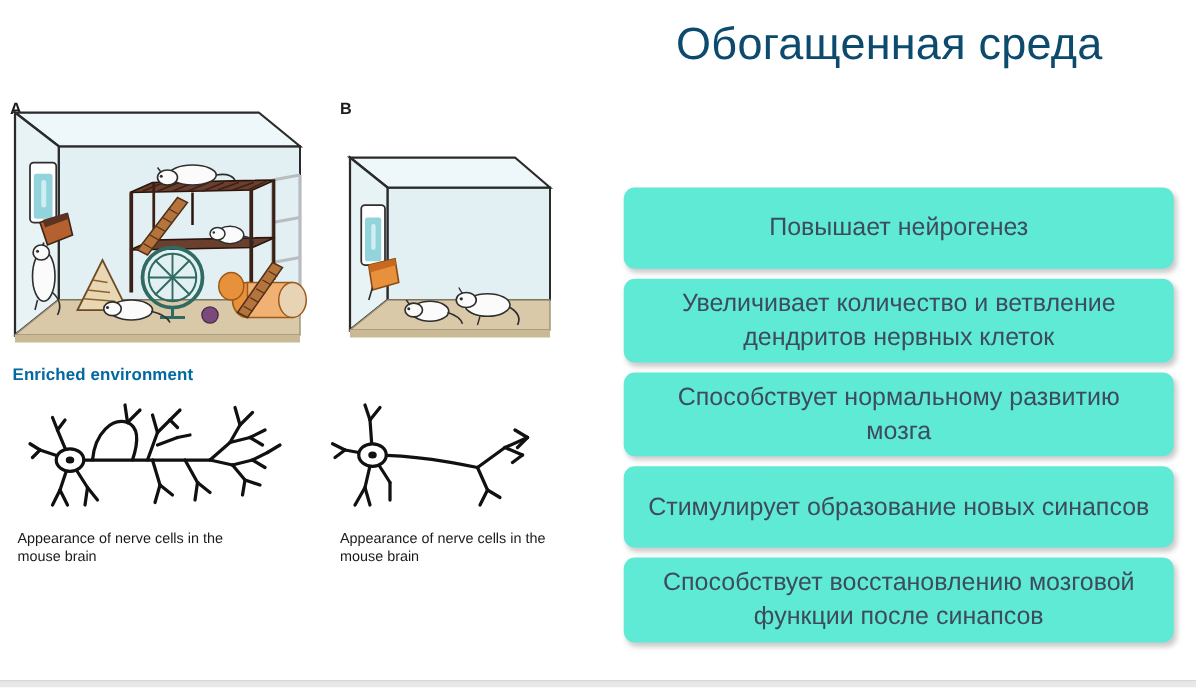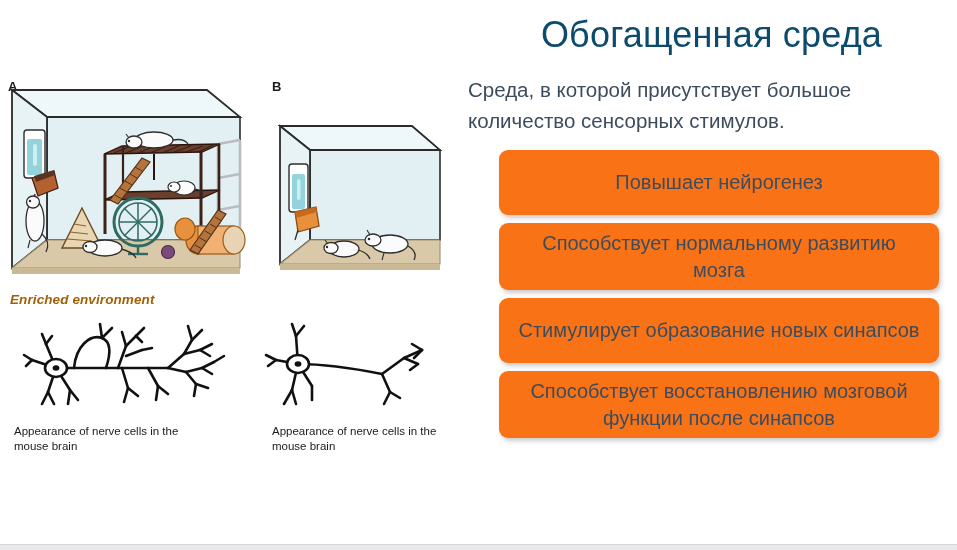--- a/index.html
+++ b/index.html
@@ -36,23 +36,22 @@
   #letter-b { left: 272px; top: 79px; }
 
   .cage-wrap { position: absolute; }
   #cage-a-wrap { left: 2px; top: 82px; width: 258px; height: 200px; }
   #cage-b-wrap { left: 272px; top: 122px; width: 195px; height: 160px; }
 
   .env-label {
     position: absolute;
     font-weight: bold;
     font-size: 13.5px;
-    color: #a16207;
+    color: #0369a1;
     letter-spacing: 0.1px;
-    font-style: italic;
   }
   #label-enriched { left: 10px; top: 292px; }
   #label-standard { left: 272px; top: 292px; }
 
   .neuron-wrap { position: absolute; }
   #neuron-a-wrap { left: 18px; top: 316px; width: 215px; height: 100px; }
   #neuron-b-wrap { left: 262px; top: 320px; width: 205px; height: 95px; }
 
   .neuron-caption {
     position: absolute;
@@ -102,21 +101,21 @@
     position: absolute;
     left: 33px; top: 150px;
     width: 440px;
     display: flex;
     flex-direction: column;
     gap: 8px;
   }
   .card {
     width: 440px;
     min-height: 65px;
-    background: #f97316;
+    background: #5eead4;
     border-radius: 9px;
     box-shadow: 2px 3px 4px rgba(120,120,125,0.38);
     display: flex;
     align-items: center;
     justify-content: center;
     padding: 7px 18px;
   }
   .card-text {
     font-size: 20px;
     line-height: 1.33;
@@ -392,25 +391,27 @@
       </svg>
     </div>
 
     <div class="neuron-caption" id="caption-a">Appearance of nerve cells in the mouse brain</div>
     <div class="neuron-caption" id="caption-b">Appearance of nerve cells in the mouse brain</div>
 
   </div>
 
   <div class="content-panel">
     <h1 class="main-title">Обогащенная среда</h1>
-    <p class="subtitle">Среда, в которой присутствует большое количество сенсорных стимулов.</p>
 
     <div class="card-list">
       <div class="card">
         <span class="card-text">Повышает нейрогенез</span>
+      </div>
+      <div class="card">
+        <span class="card-text">Увеличивает количество и ветвление дендритов нервных клеток</span>
       </div>
       <div class="card">
         <span class="card-text">Способствует нормальному развитию мозга</span>
       </div>
       <div class="card">
         <span class="card-text">Стимулирует образование новых синапсов</span>
       </div>
       <div class="card">
         <span class="card-text">Способствует восстановлению мозговой функции после синапсов</span>
       </div>

